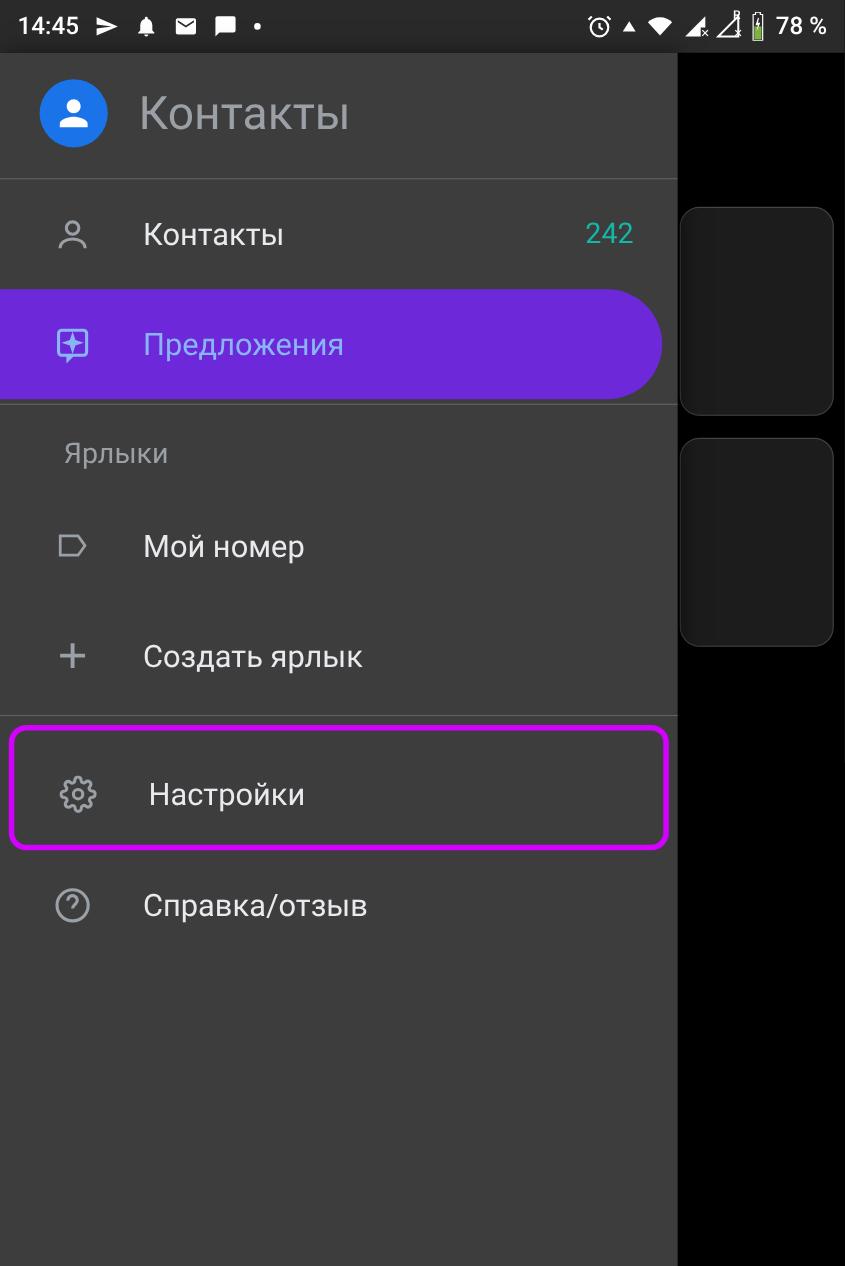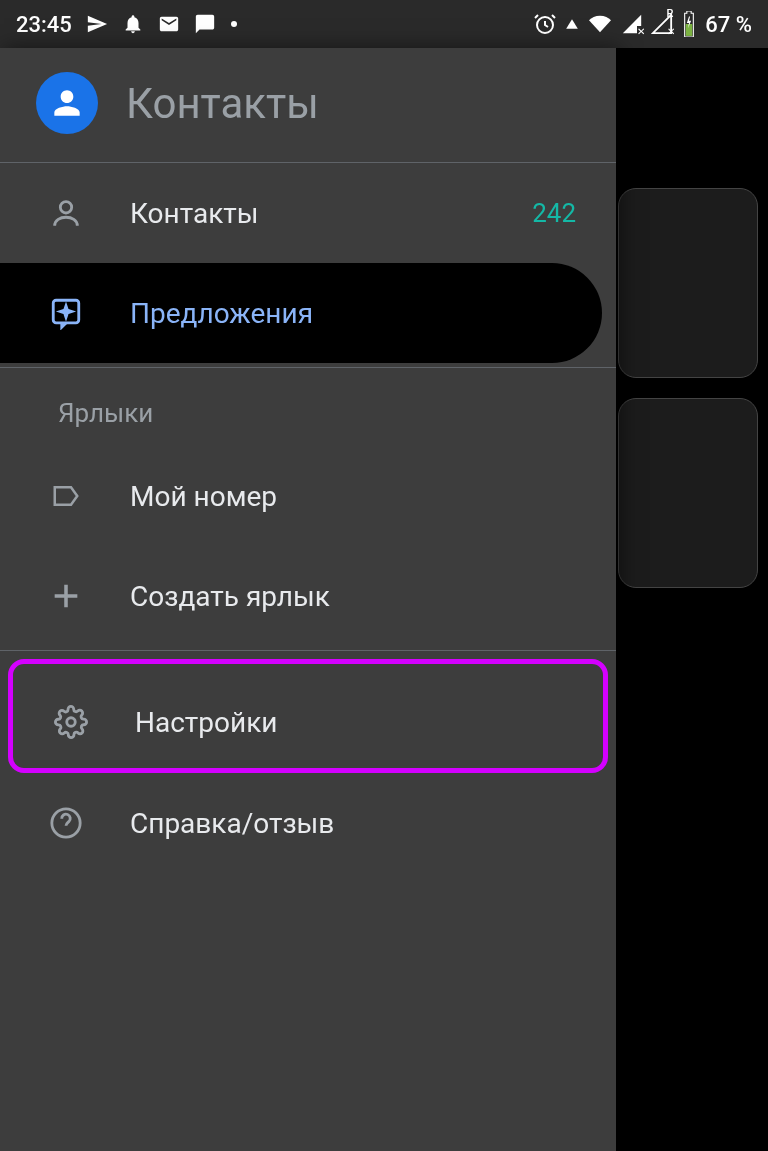--- a/index.html
+++ b/index.html
@@ -63,21 +63,21 @@
       display: flex;
       align-items: center;
       padding: 0 32px 0 48px;
       height: 100px;
       gap: 46px;
       color: #e8eaed;
       font-size: 28px;
       cursor: pointer;
     }
     .drawer-item.selected {
-      background: #000000;
+      background: #6d28d9;
       border-top-right-radius: 50px;
       border-bottom-right-radius: 50px;
       margin-right: 14px;
       color: #8ab4f8;
     }
     .drawer-item .icon-slot {
       width: 36px;
       display: flex;
       justify-content: center;
     }
@@ -115,21 +115,21 @@
       background: #1c1c1c;
     }
     .bg-card.c1 { top: 140px; }
     .bg-card.c2 { top: 350px; }
   </style>
 </head>
 <body>
 
 <div class="status-bar">
   <div class="status-left">
-    <span>23:45</span>
+    <span>14:45</span>
     <span class="status-icon">
       <svg width="22" height="22" viewBox="0 0 24 24" fill="#fff">
           <path d="M2 21l21-9L2 3v7l15 2-15 2v7z"></path>
         </svg>
     </span>
     <span class="status-icon">
       <svg width="22" height="22" viewBox="0 0 24 24" fill="#fff">
           <path d="M12 22c1.1 0 2-.9 2-2h-4c0 1.1.9 2 2 2zm6-6v-5c0-3.07-1.63-5.64-4.5-6.32V4c0-.83-.67-1.5-1.5-1.5s-1.5.67-1.5 1.5v.68C7.64 5.36 6 7.92 6 11v5l-2 2v1h16v-1l-2-2z"></path>
         </svg>
     </span>
@@ -179,21 +179,21 @@
       <span style="position:absolute;top:-6px;right:0;font-size:11px;">R</span>
       <span style="position:absolute;bottom:-2px;right:-2px;font-size:10px;">✕</span>
     </span>
     <span class="status-icon">
       <svg width="16" height="26" viewBox="0 0 12 24">
           <path d="M8 0H4v2H2v22h8V2H8V0z" fill="none" stroke="#fff"></path>
           <rect x="3" y="12" width="6" height="11" fill="#7cb342"></rect>
           <path d="M6 5l-2 6h2l-1 5 3-7H6l1-4z" fill="#fff"></path>
         </svg>
     </span>
-    <span>67 %</span>
+    <span>78 %</span>
   </div>
 </div>
 
 <div class="bg-cards">
   <div class="bg-card c1"></div>
   <div class="bg-card c2"></div>
 </div>
 
 <div class="drawer">
   <div class="drawer-header">

